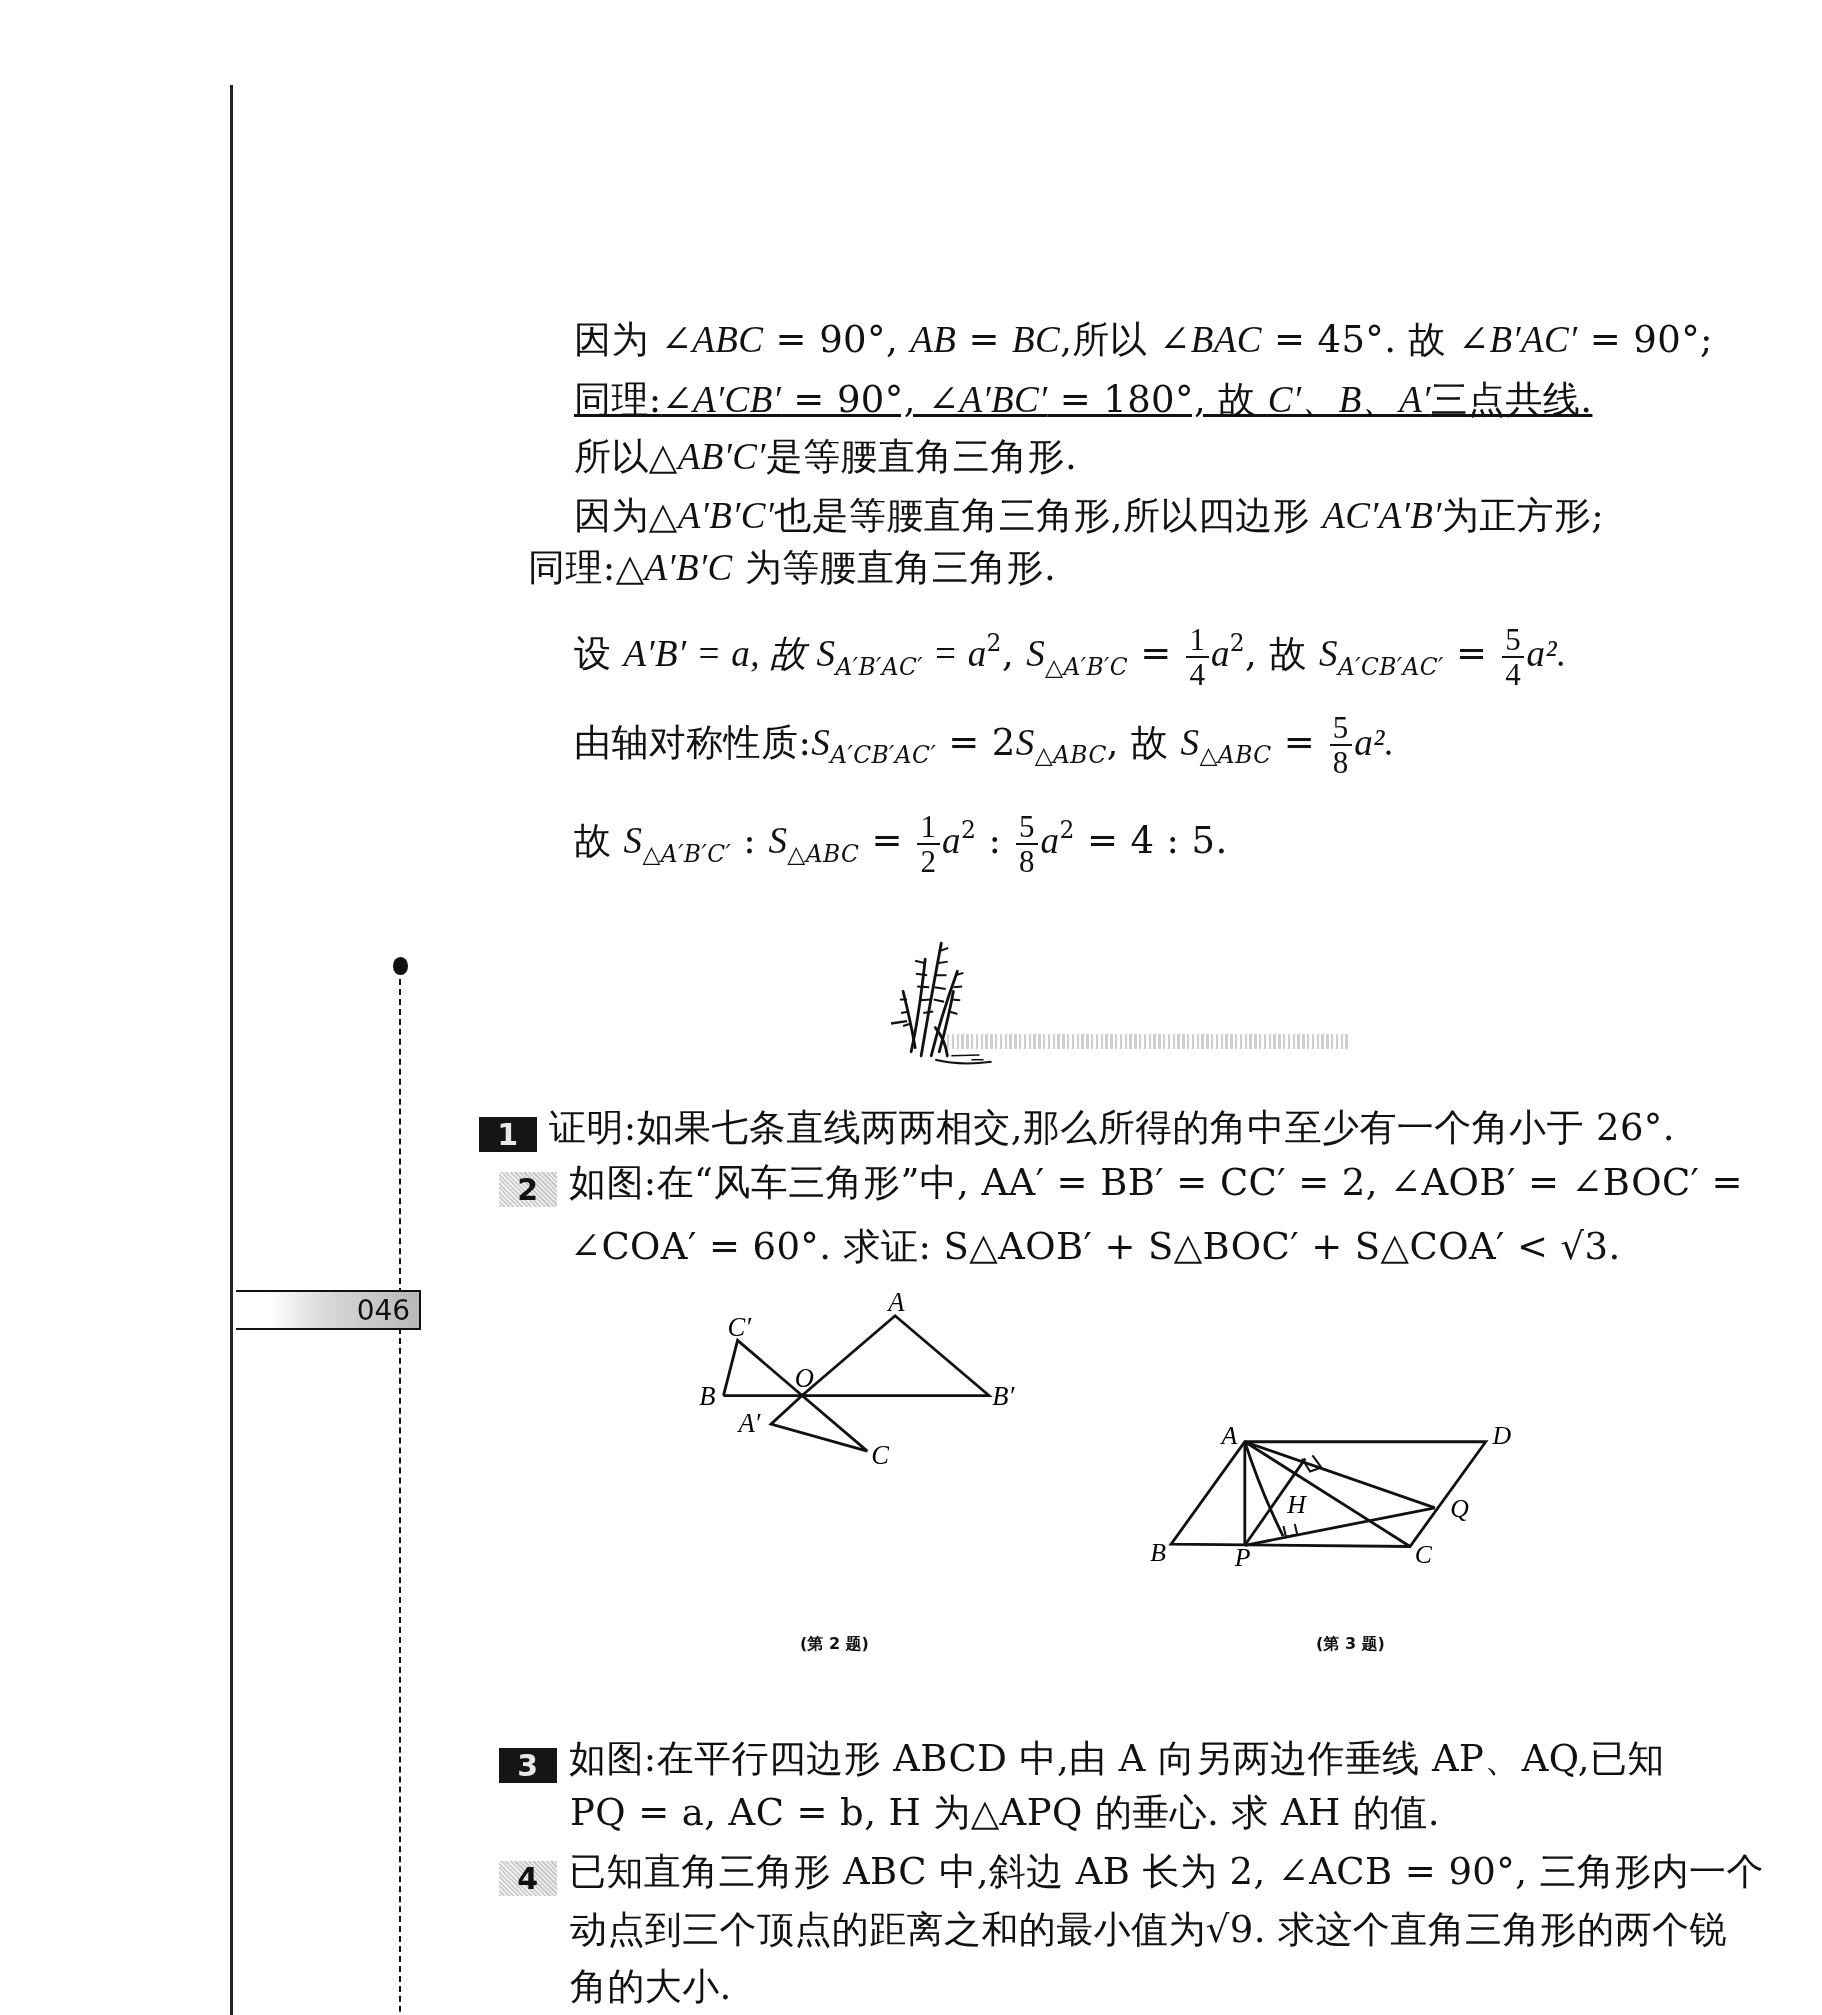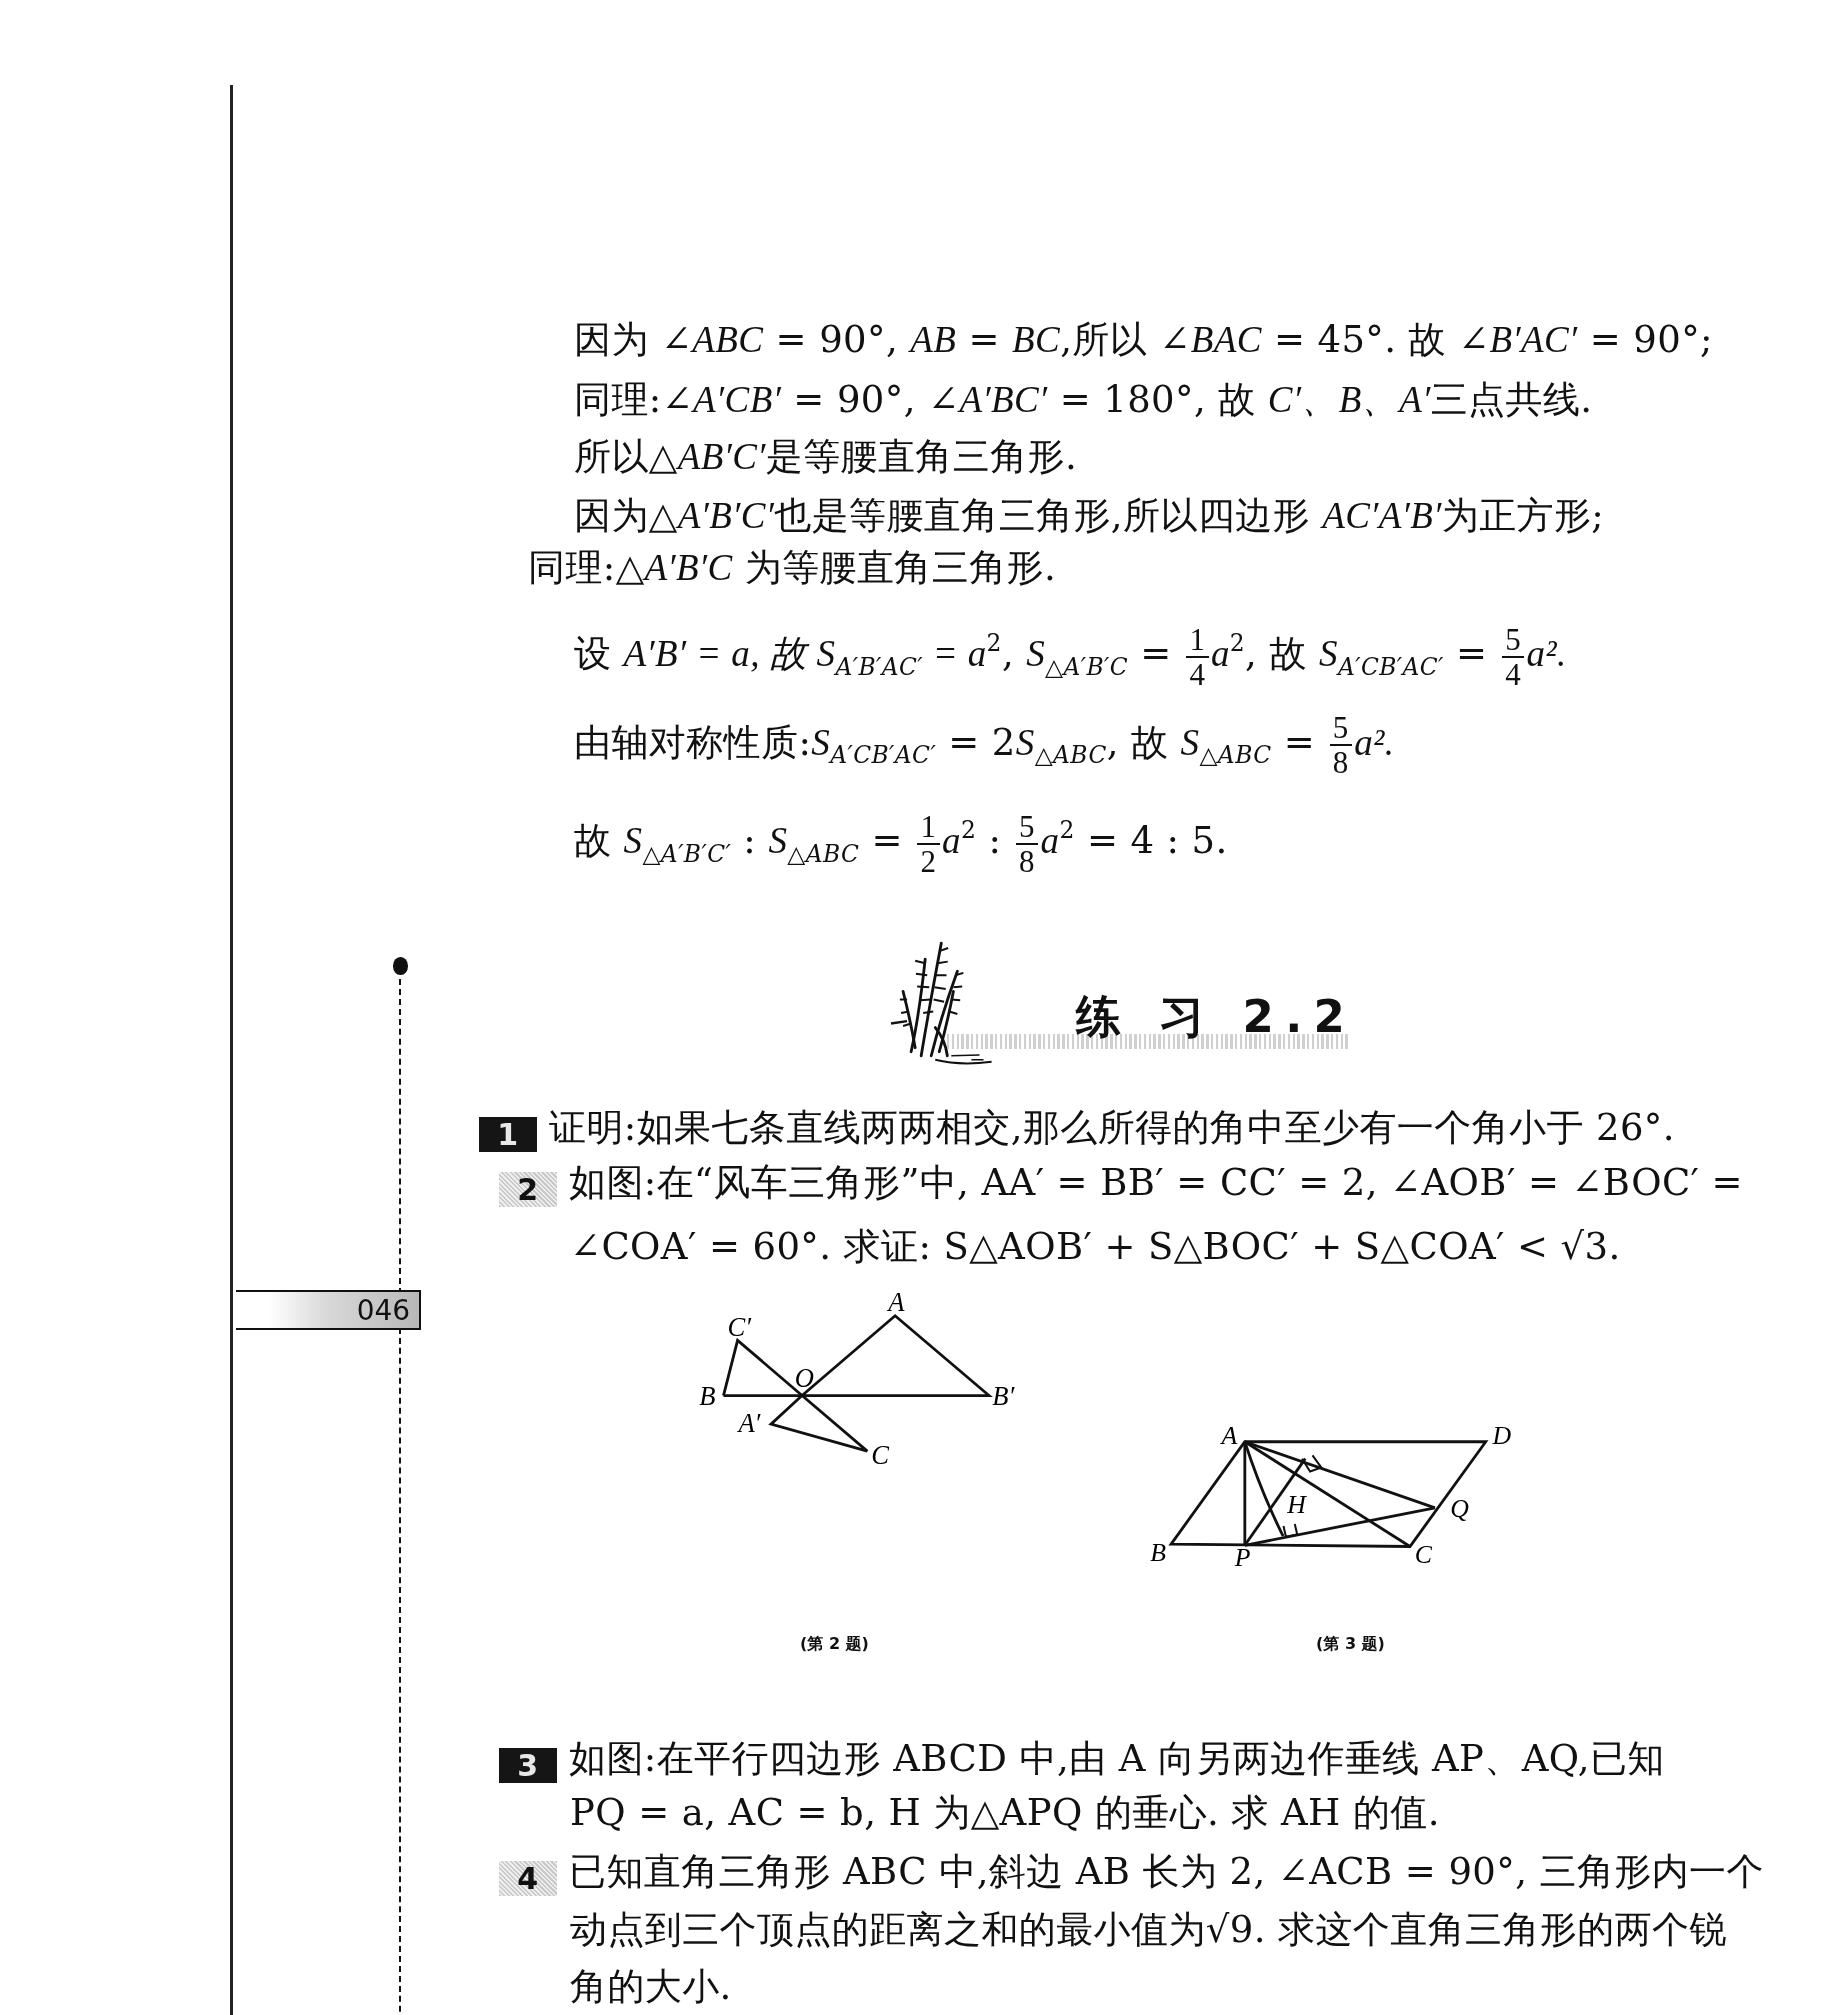--- a/index.html
+++ b/index.html
@@ -37,21 +37,21 @@
 <div class="abs dash-dot"></div>
 <div class="abs dash-rule"></div>
 
 <div class="abs pagebox">
   <span>046</span>
 </div>
 
 <div class="line" style="left:574px; top:314px;">
   <span>因为 </span><span class="math">∠ABC</span><span> = 90°, </span><span class="math">AB</span><span> = </span><span class="math">BC</span><span>,所以 </span><span class="math">∠BAC</span><span> = 45°. 故 </span><span class="math">∠B′AC′</span><span> = 90°;</span>
 </div>
-<div class="line" style="left:574px; top:374px;">
+<div class="line" style="left:574px; top:374px;text-decoration:underline;">
   <span>同理:</span><span class="math">∠A′CB′</span><span> = 90°, </span><span class="math">∠A′BC′</span><span> = 180°, 故 </span><span class="math">C′、B、A′</span><span>三点共线.</span>
 </div>
 <div class="line" style="left:574px; top:431px;">
   <span>所以</span><span class="math">△AB′C′</span><span>是等腰直角三角形.</span>
 </div>
 <div class="line" style="left:574px; top:490px;">
   <span>因为</span><span class="math">△A′B′C′</span><span>也是等腰直角三角形,所以四边形 </span><span class="math">AC′A′B′</span><span>为正方形;</span>
 </div>
 <div class="line" style="left:528px; top:542px;">
   <span>同理:</span><span class="math">△A′B′C</span><span> 为等腰直角三角形.</span>
@@ -83,21 +83,20 @@
       <path d="M95 70 l-25 -6 M100 100 l-28 -4 M105 130 l-30 -2 M110 160 l-28 2 M115 190 l-25 4"></path>
       <path d="M130 40 l22 -8 M125 70 l26 -4 M120 100 l28 0 M118 130 l28 4 M116 160 l26 6"></path>
       <path d="M170 100 l20 -6 M165 130 l22 -2 M160 160 l22 2 M155 190 l20 6"></path>
       <path d="M50 160 l-18 0 M55 190 l-20 4 M60 220 l-20 6"></path>
     </g>
     <path d="M10 220 l40 -6" stroke="#111" stroke-width="6"></path>
     <path d="M120 310 Q180 325 260 315" stroke="#111" stroke-width="5" fill="none"></path>
     <path d="M160 300 l70 -2 M210 310 l30 0" stroke="#111" stroke-width="4"></path>
   </svg>
   <div class="title-band"></div>
-  <div class="title-text">练 习 2.2</div>
 </div>
 
 <div class="line" style="left:479px; top:1102px;">
   <span class="badge dark">1</span><span>证明:如果七条直线两两相交,那么所得的角中至少有一个角小于 26°.</span>
 </div>
 
 <div class="line" style="left:499px; top:1157px;">
   <span class="badge light">2</span><span>如图:在“风车三角形”中, AA′ = BB′ = CC′ = 2, ∠AOB′ = ∠BOC′ =</span>
 </div>
 <div class="line" style="left:570px; top:1221px;">

